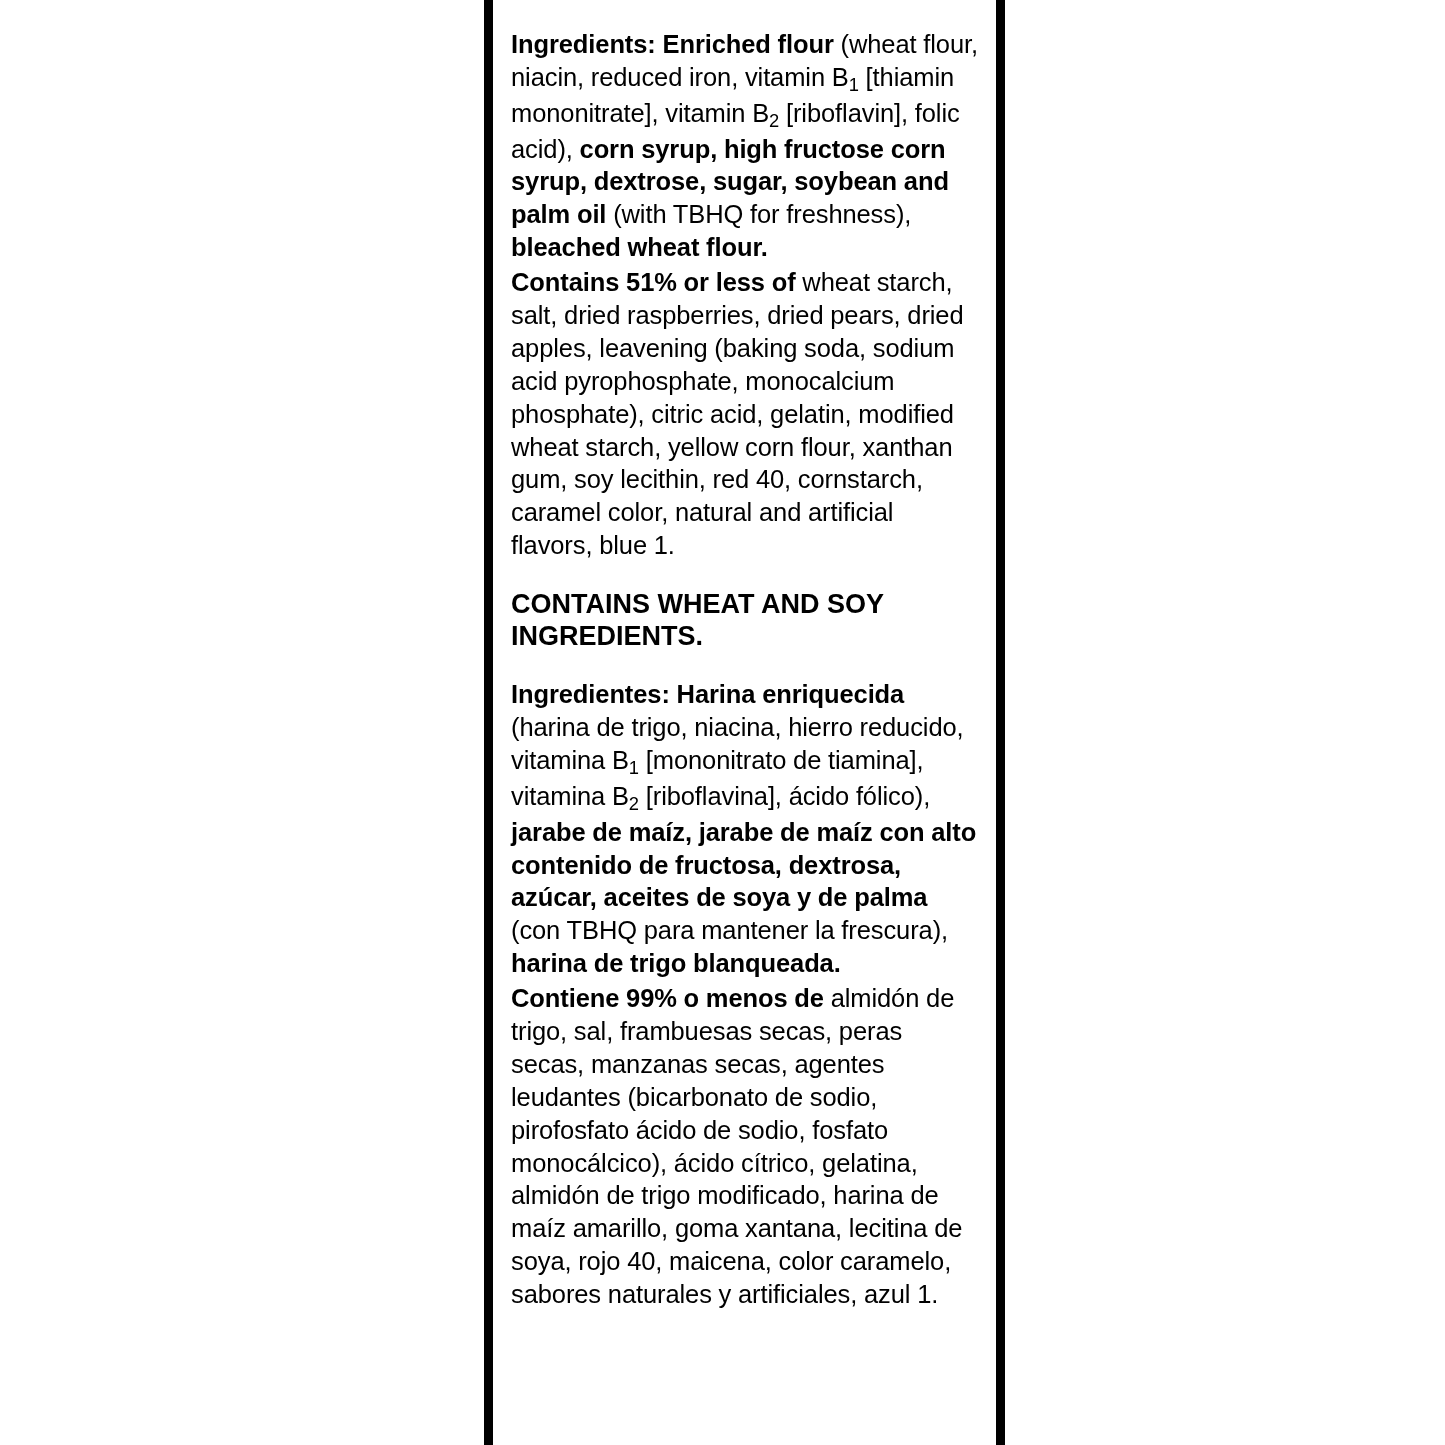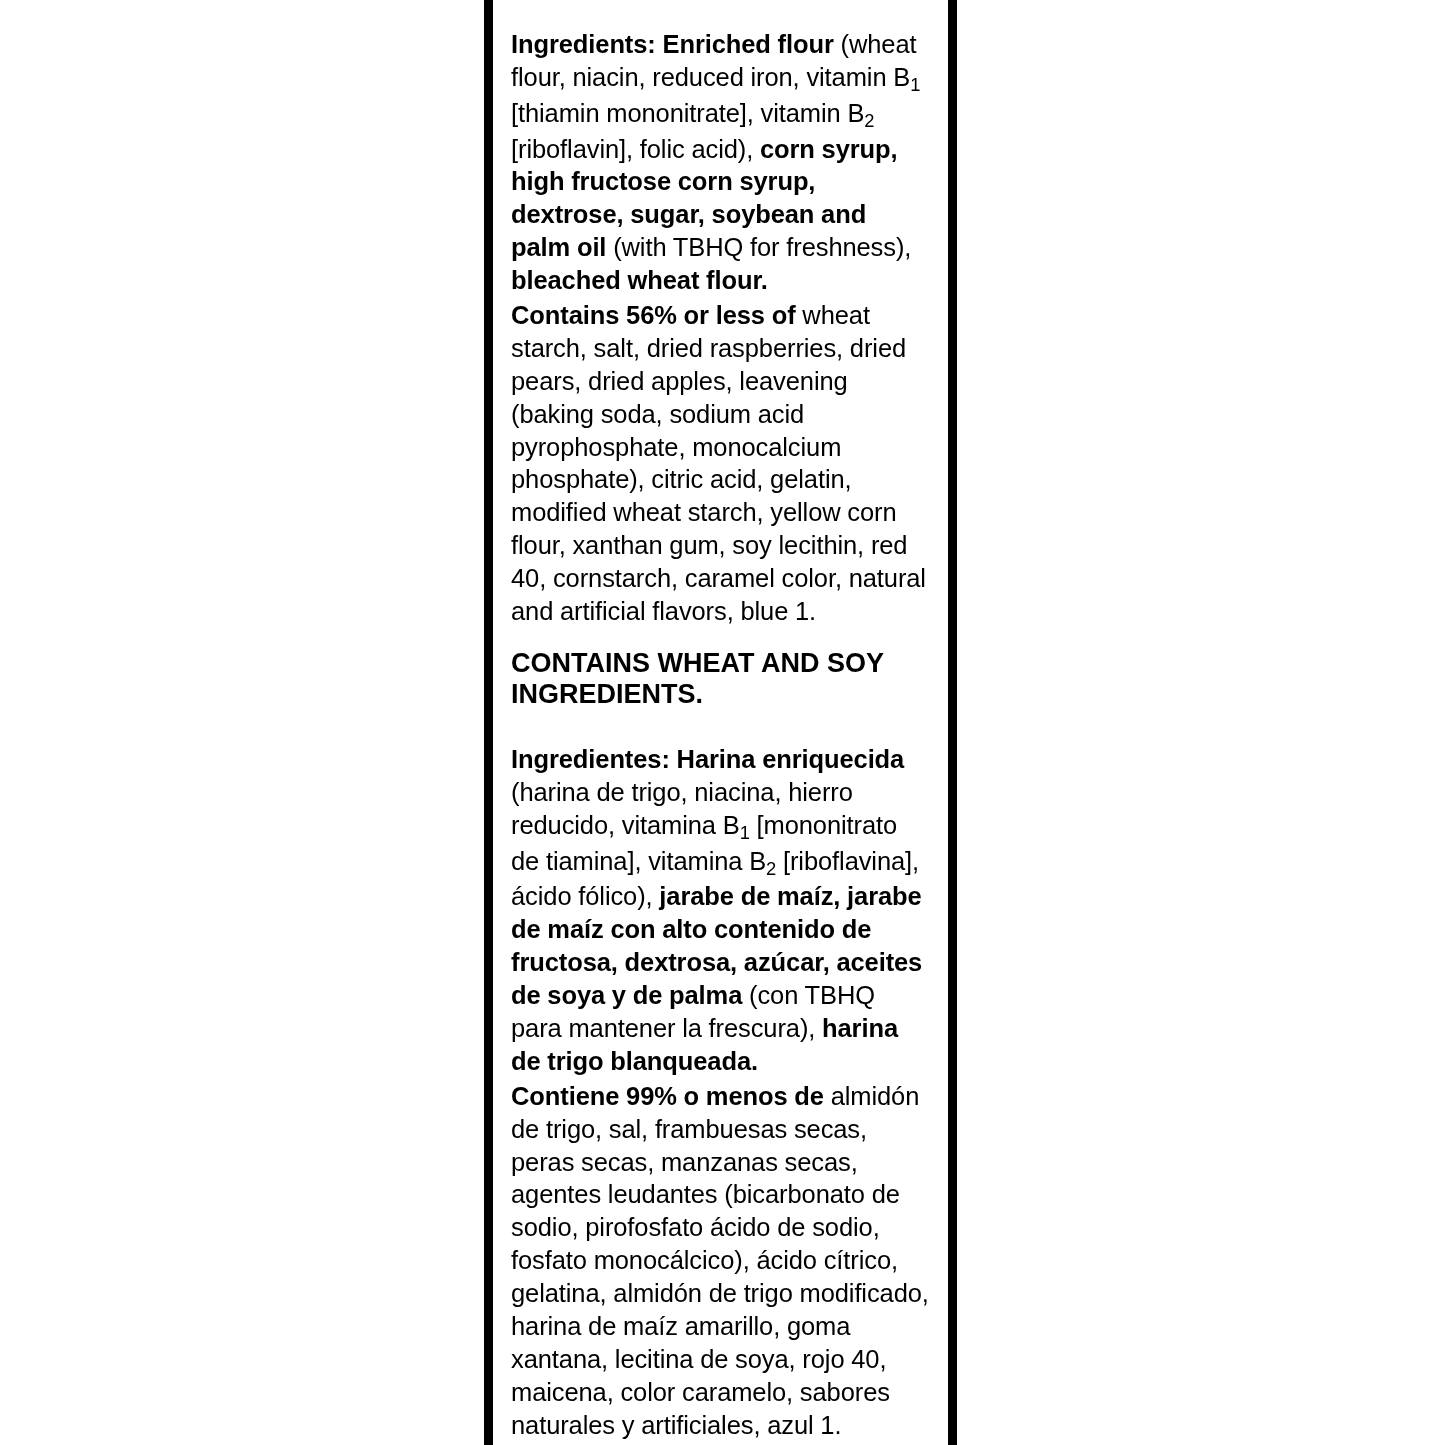--- a/index.html
+++ b/index.html
@@ -12,62 +12,62 @@
     height: 1445px;
     font-family: "Liberation Sans", sans-serif;
     color: #000000;
     position: relative;
     overflow: hidden;
   }
   .label-panel {
     position: absolute;
     left: 484px;
     top: 0px;
-    width: 473px;
+    width: 521px;
     height: 1445px;
     box-sizing: border-box;
     border-left: 9px solid #000000;
     border-right: 9px solid #000000;
     background: #ffffff;
     padding: 20px 18px 0 18px;
   }
   .block {
     font-size: 25.5px;
     line-height: 1.29;
     letter-spacing: -0.1px;
     text-align: left;
     word-spacing: -0.2px;
   }
   .block.en-ing { margin-top: 8px; }
-  .block.es-ing { margin-top: 6px; }
+  .block.es-ing { }
   .contains-line {
     margin-top: 2px;
   }
   b, .bold { font-weight: bold; }
   .allergen {
     font-size: 27px;
     font-weight: bold;
     line-height: 1.17;
     letter-spacing: 0px;
-    margin-top: 20px;
+    margin-top: 27px;
   }
   .spacer-gap { height: 26px; }
   .sub { font-size: 0.72em; vertical-align: -0.28em; }
 </style>
 </head>
 <body>
 
 <div class="label-panel">
 
   <div class="block en-ing">
     <span><b>Ingredients: Enriched flour</b> (wheat flour, niacin, reduced iron, vitamin B<span class="sub">1</span> [thiamin mononitrate], vitamin B<span class="sub">2</span> [riboflavin], folic acid), <b>corn syrup, high fructose corn syrup, dextrose, sugar, soybean and palm oil</b> (with TBHQ for freshness), <b>bleached wheat flour.</b></span>
   </div>
 
   <div class="block contains-line">
-    <span><b>Contains 56% or less of</b> wheat starch, salt, dried raspberries, dried pears, dried apples, leavening (baking soda, sodium acid pyrophosphate, monocalcium phosphate), citric acid, gelatin, modified wheat starch, yellow corn flour, xanthan gum, soy lecithin, red 40, cornstarch, caramel color, natural and artificial flavors, blue 1.</span>
+    <span><b>Contains 51% or less of</b> wheat starch, salt, dried raspberries, dried pears, dried apples, leavening (baking soda, sodium acid pyrophosphate, monocalcium phosphate), citric acid, gelatin, modified wheat starch, yellow corn flour, xanthan gum, soy lecithin, red 40, cornstarch, caramel color, natural and artificial flavors, blue 1.</span>
   </div>
 
   <div class="allergen">CONTAINS WHEAT AND SOY INGREDIENTS.</div>
 
   <div class="spacer-gap"></div>
 
   <div class="block es-ing">
     <span><b>Ingredientes: Harina enriquecida</b> (harina de trigo, niacina, hierro reducido, vitamina B<span class="sub">1</span> [mononitrato de tiamina], vitamina B<span class="sub">2</span> [riboflavina], ácido fólico), <b>jarabe de maíz, jarabe de maíz con alto contenido de fructosa, dextrosa, azúcar, aceites de soya y de palma</b> (con TBHQ para mantener la frescura), <b>harina de trigo blanqueada.</b></span>
   </div>
 

